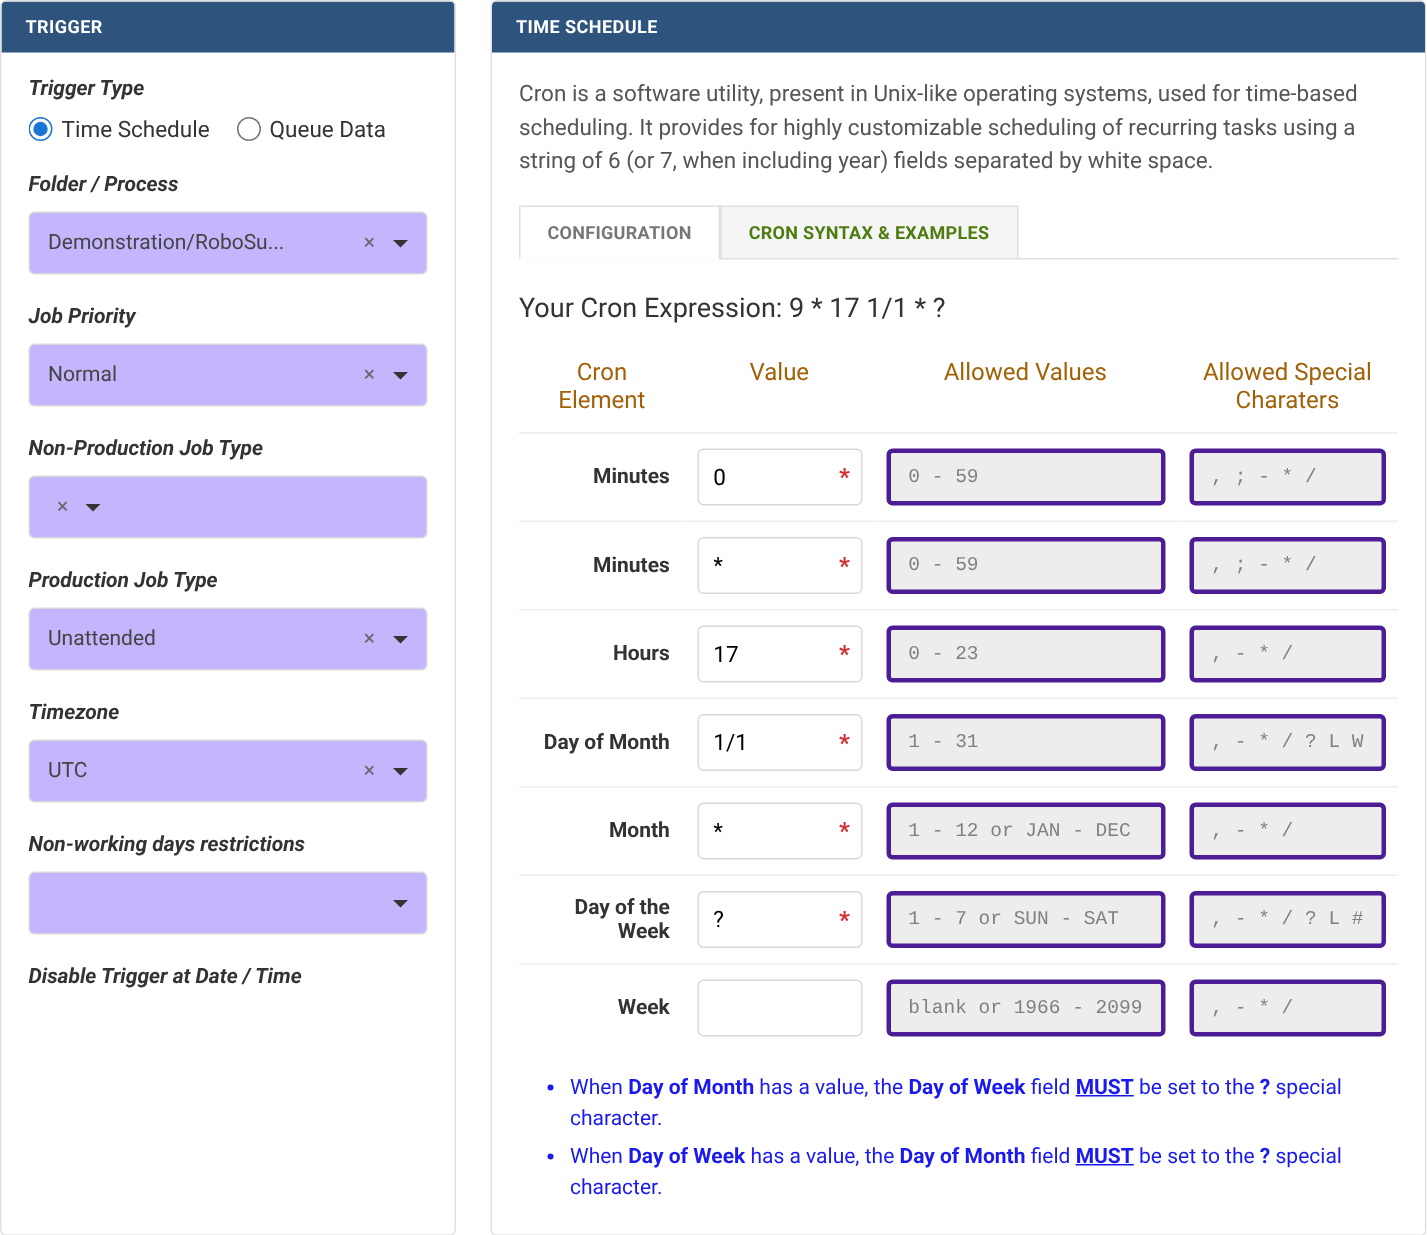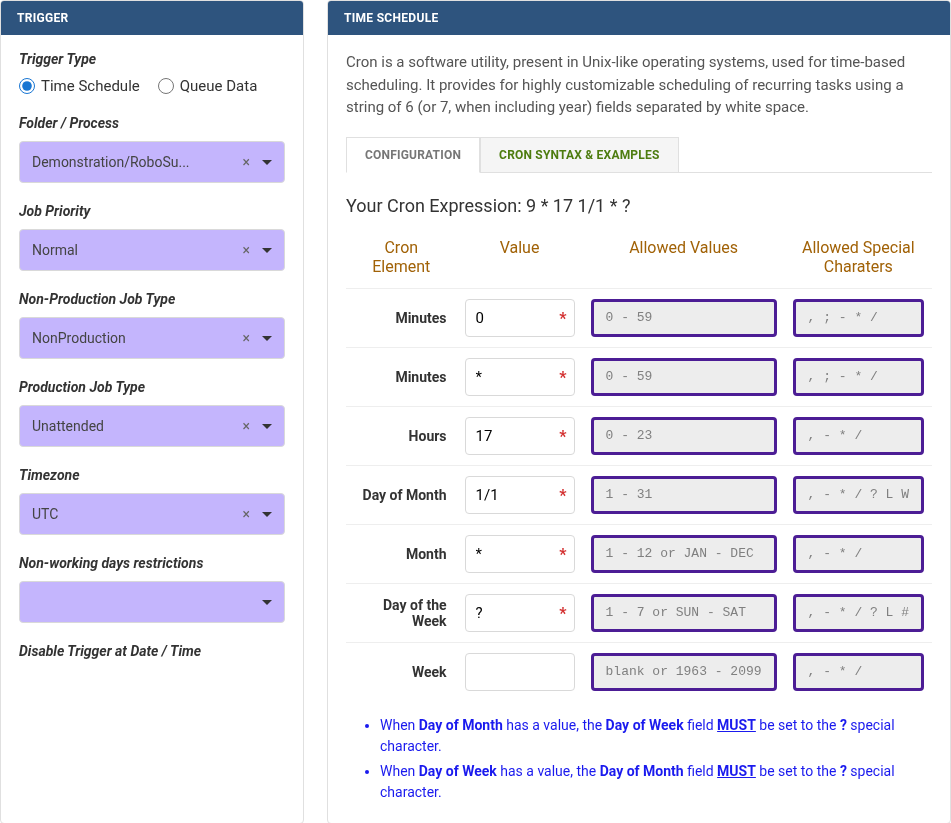--- a/index.html
+++ b/index.html
@@ -216,21 +216,20 @@
         <div class="select-wrap">
           <span class="select-value">Normal</span>
           <span class="select-clear">×</span>
           <span class="select-caret"></span>
         </div>
       </div>
 
       <div class="field-group">
         <span class="field-label">Non-Production Job Type</span>
         <div class="select-wrap">
-          <span class="select-value">NonProduction</span>
           <span class="select-clear">×</span>
           <span class="select-caret"></span>
         </div>
       </div>
 
       <div class="field-group">
         <span class="field-label">Production Job Type</span>
         <div class="select-wrap">
           <span class="select-value">Unattended</span>
           <span class="select-clear">×</span>
@@ -358,21 +357,21 @@
               <td>
                 <div class="ro-box">, - * / ? L #</div>
               </td>
             </tr>
             <tr>
               <td class="cron-label">Week</td>
               <td>
                 <div class="cron-input-wrap"><input class="cron-input" style=""></div>
               </td>
               <td>
-                <div class="ro-box">blank or 1963 - 2099</div>
+                <div class="ro-box">blank or 1966 - 2099</div>
               </td>
               <td>
                 <div class="ro-box">, - * /</div>
               </td>
             </tr>
           </tbody>
       </table>
 
       <ul class="notes">
         <li>

